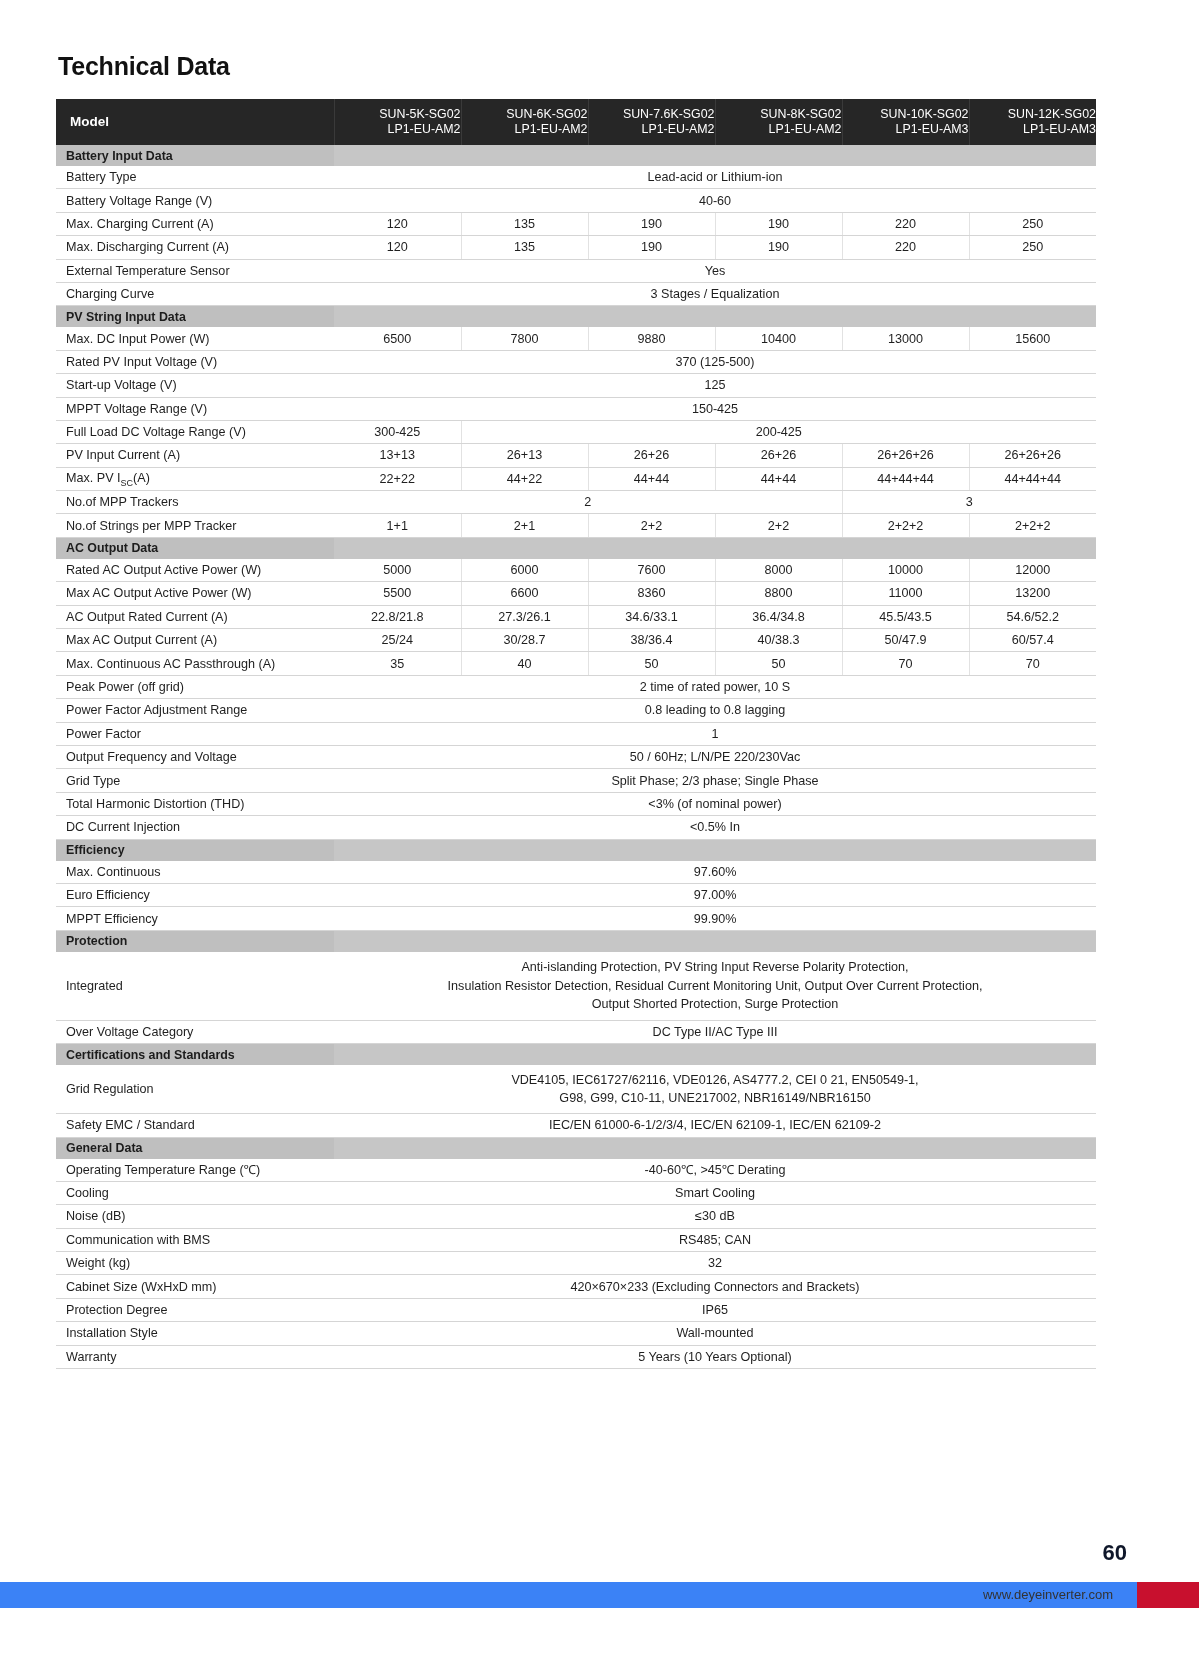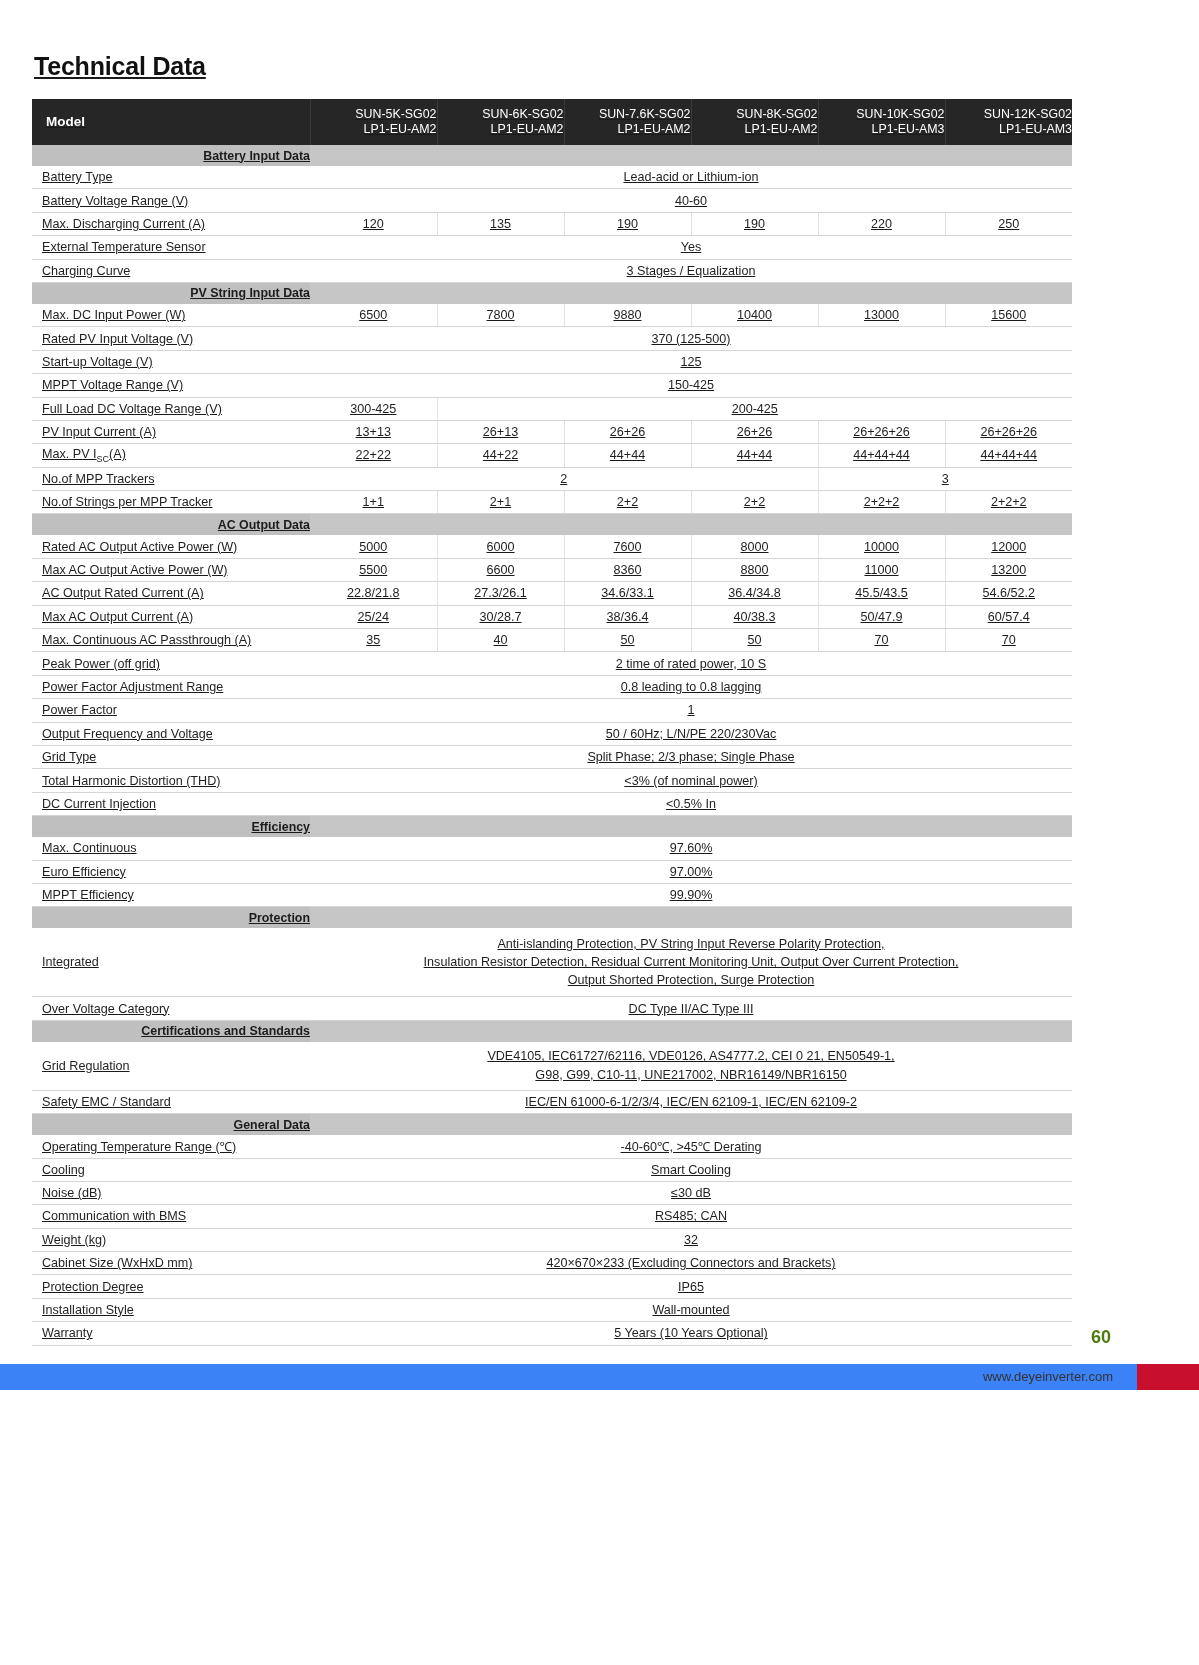--- a/index.html
+++ b/index.html
@@ -10,24 +10,23 @@
   body {
     width: 1199px;
     min-height: 1665px;
     font-family: "Liberation Sans", sans-serif;
     color: #1a1a1a;
     position: relative;
   }
   .page {
     position: relative;
     width: 1199px;
-    height: 1390px;
+    height: 1608px;
     box-sizing: border-box;
-    padding: 44px 80px 0 32px;
-    text-decoration: underline;
+    padding: 44px 80px 0 56px;
   }
   .page-title {
     font-size: 25px;
     font-weight: bold;
     letter-spacing: -0.2px;
     margin: 8px 0 18px 2px;
     color: #111;
   }
   table.spec {
     width: 1040px;
@@ -61,21 +60,20 @@
   .sec-row td {
     background: #c6c6c6;
     height: 21px;
     font-weight: bold;
     font-size: 12.4px;
     color: #1c1c1c;
   }
   .sec-row td.lbl {
     background: #bfbfbf;
     padding-left: 10px;
-    text-align: right;
   }
   
   .row td {
     height: 22.4px;
     border-bottom: 1px solid #d5d5d5;
     text-align: center;
     color: #1f1f1f;
   }
   .row td.lbl {
     text-align: left;
@@ -83,25 +81,25 @@
     border-bottom: 1px solid #d5d5d5;
   }
   .row td.sepcell {
     border-left: 1px solid #e2e2e2;
   }
   .row.multi td { height: 68px; line-height: 1.45; }
   .row.multi2 td { height: 48px; line-height: 1.45; }
   .sub { font-size: 9px; vertical-align: sub; }
   .pagenum {
     position: absolute;
-    right: 88px;
+    right: 72px;
     bottom: 42px;
-    font-size: 18px;
+    font-size: 22px;
     font-weight: bold;
-    color: #4d7c0f;
+    color: #0f172a;
   }
   .footer-bar {
     position: absolute;
     left: 0;
     right: 0;
     bottom: 0;
     height: 26px;
     background: #3b82f6;
     border-top: 0;
   }
@@ -183,20 +181,29 @@
             <div>Lead-acid or Lithium-ion</div>
           </td>
         </tr>
         <tr class="row">
           <td class="lbl">Battery Voltage Range (V)</td>
           <td colspan="6">
             <div>40-60</div>
           </td>
         </tr>
         <tr class="row">
+          <td class="lbl">Max. Charging Current (A)</td>
+          <td class="">120</td>
+          <td class="sepcell">135</td>
+          <td class="sepcell">190</td>
+          <td class="sepcell">190</td>
+          <td class="sepcell">220</td>
+          <td class="sepcell">250</td>
+        </tr>
+        <tr class="row">
           <td class="lbl">Max. Discharging Current (A)</td>
           <td class="">120</td>
           <td class="sepcell">135</td>
           <td class="sepcell">190</td>
           <td class="sepcell">190</td>
           <td class="sepcell">220</td>
           <td class="sepcell">250</td>
         </tr>
         <tr class="row">
           <td class="lbl">External Temperature Sensor</td>

